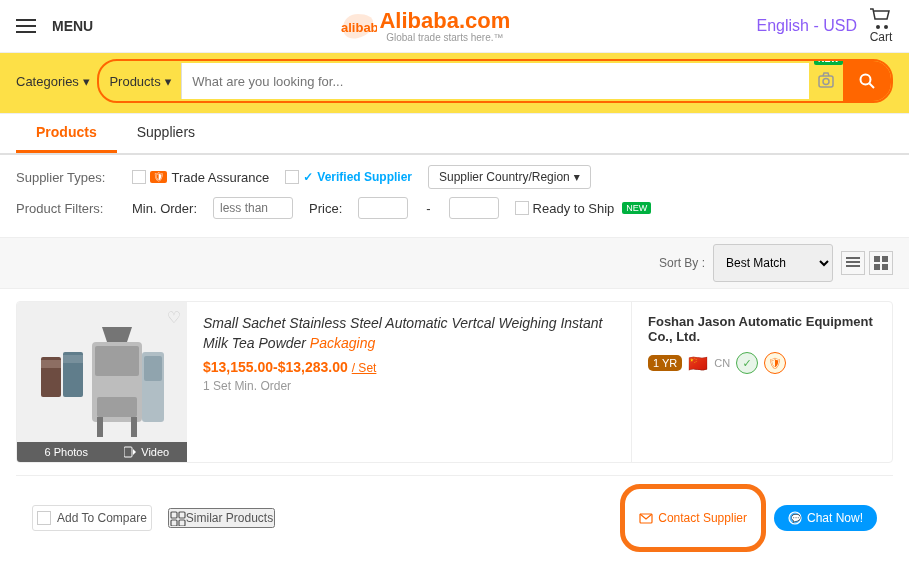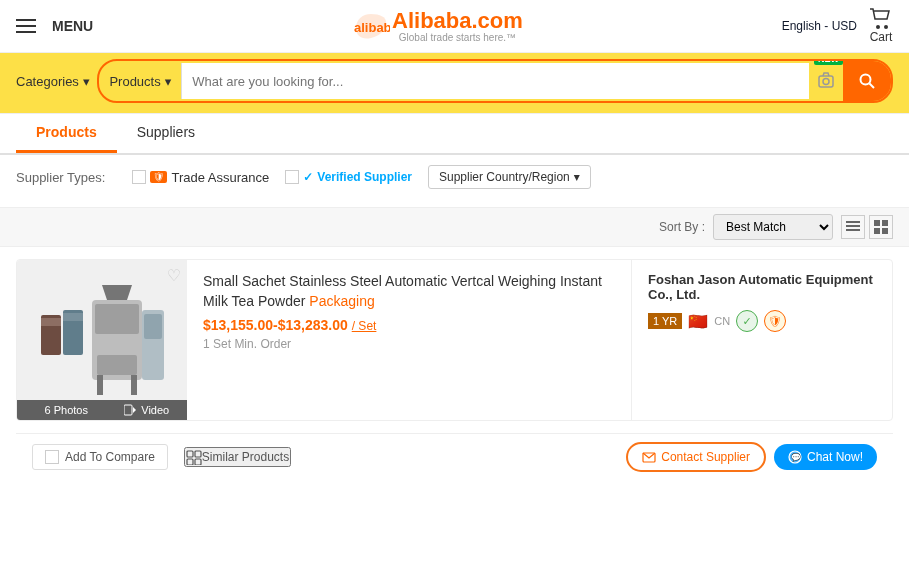--- a/index.html
+++ b/index.html
@@ -5,21 +5,21 @@
     * { box-sizing: border-box; margin: 0; padding: 0; }
     body { font-family: Arial, sans-serif; font-size: 13px; color: #333; background: #fff; width: 909px; }
 
     
     .header { display: flex; align-items: center; padding: 8px 16px; border-bottom: 1px solid #eee; background: #fff; }
     .menu-btn { display: flex; flex-direction: column; gap: 4px; cursor: pointer; margin-right: 12px; }
     .menu-btn span { display: block; width: 20px; height: 2px; background: #333; }
     .menu-label { font-size: 14px; font-weight: bold; margin-left: 4px; }
     .header-logo { flex: 1; display: flex; justify-content: center; align-items: center; }
     .header-right { display: flex; align-items: center; gap: 12px; }
-    .lang-btn { font-size: 12px; color: #0f172a; cursor: pointer; }
+    .lang-btn { font-size: 16px; color: #8b5cf6; cursor: pointer; }
     .cart-icon { display: flex; flex-direction: column; align-items: center; cursor: pointer; font-size: 12px; }
 
     
     .search-bar-row { background: #fde047; padding: 6px 16px 10px; border-bottom: 1px solid #eee; display: flex; align-items: center; gap: 8px; }
     .categories-btn { display: flex; align-items: center; gap: 4px; font-size: 13px; cursor: pointer; color: #333; }
     .search-wrapper { position: relative; flex: 1; border: 2px solid #f60; border-radius: 20px; display: flex; align-items: center; overflow: hidden; }
     .search-type { display: flex; align-items: center; gap: 4px; padding: 0 10px; font-size: 13px; border-right: 1px solid #ddd; cursor: pointer; color: #333; height: 36px; }
     .search-input { flex: 1; border: none; outline: none; padding: 6px 10px; font-size: 13px; height: 36px; }
     .camera-icon { padding: 0 8px; cursor: pointer; color: #999; }
     .search-btn { background: #f60; border: none; width: 48px; height: 40px; cursor: pointer; display: flex; align-items: center; justify-content: center; }
@@ -39,54 +39,54 @@
     .trade-badge { background: #f60; color: #fff; font-size: 9px; padding: 1px 3px; border-radius: 2px; }
     .verified-text { color: #00aaff; font-weight: bold; font-size: 12px; }
     .country-dropdown { border: 1px solid #ccc; border-radius: 3px; padding: 4px 10px; font-size: 12px; cursor: pointer; display: flex; align-items: center; gap: 4px; }
     .min-order-input { border: 1px solid #ccc; border-radius: 3px; padding: 3px 6px; width: 80px; font-size: 12px; color: #bbb; }
     .price-input { border: 1px solid #ccc; border-radius: 3px; padding: 3px 6px; width: 50px; font-size: 12px; }
     .ready-badge { background: #00b140; color: #fff; font-size: 9px; padding: 1px 4px; border-radius: 2px; margin-left: 4px; }
 
     
     .sort-row { display: flex; align-items: center; justify-content: flex-end; padding: 6px 16px; background: #f7f7f7; border-bottom: 1px solid #eee; gap: 8px; }
     .sort-label { font-size: 12px; color: #666; }
-    .sort-select { border: 1px solid #ccc; border-radius: 3px; padding: 4px 8px; font-size: 12px; cursor: pointer; min-width: 120px; }
+    .sort-select { border: 1px solid #ccc; border-radius: 3px; padding: 10px 8px; font-size: 12px; cursor: pointer; min-width: 120px; }
     .view-icons { display: flex; gap: 4px; }
     .view-icon { width: 24px; height: 24px; border: 1px solid #ccc; cursor: pointer; display: flex; align-items: center; justify-content: center; font-size: 14px; }
 
     
     .product-list { padding: 12px 16px; }
     .product-card { display: flex; border: 1px solid #eee; border-radius: 4px; overflow: hidden; margin-bottom: 12px; }
     .product-image-wrap { width: 170px; min-height: 160px; position: relative; background: #f5f5f5; flex-shrink: 0; }
     .product-image-placeholder { width: 100%; height: 160px; display: flex; align-items: center; justify-content: center; background: #f0f0f0; }
     .heart-icon { position: absolute; top: 6px; right: 6px; cursor: pointer; color: #ccc; font-size: 16px; }
     .photo-video-bar { position: absolute; bottom: 0; left: 0; right: 0; display: flex; background: rgba(0,0,0,0.6); }
     .photo-btn { flex: 1; text-align: center; color: #fff; font-size: 11px; padding: 4px; margin-left: 9px; }
     .video-btn { flex: 1; text-align: center; color: #fff; font-size: 11px; padding: 4px; display: flex; align-items: center; justify-content: center; gap: 5px; }
 
     
     .product-info { flex: 1; padding: 12px 16px; border-right: 1px solid #eee; }
-    .product-title { font-size: 14px; color: #333; line-height: 1.4; margin-bottom: 6px; }
+    .product-title { font-size: 14px; color: #333; line-height: 1.4; margin-bottom: 6px; font-style: italic; }
     .product-price { color: #f60; font-size: 14px; font-weight: bold; margin-bottom: 4px; }
     .product-moq { font-size: 12px; color: #999; }
 
     
     .supplier-info { width: 260px; padding: 12px 16px; flex-shrink: 0; }
     .supplier-name { font-size: 13px; color: #333; font-weight: bold; margin-bottom: 8px; }
     .supplier-badges { display: flex; align-items: center; gap: 6px; }
-    .yr-badge { background: #b36000; color: #fff; font-size: 11px; padding: 2px 5px; border-radius: 0; }
+    .yr-badge { background: #b36000; color: #fff; font-size: 11px; padding: 2px 5px; border-radius: 5px; }
     .badge-circle { width: 22px; height: 22px; border-radius: 50%; display: flex; align-items: center; justify-content: center; font-size: 11px; }
     .badge-green { background: #e8f5e9; border: 1px solid #4caf50; color: #4caf50; }
     .badge-gold { background: #fff8e1; border: 1px solid #f60; color: #f60; }
 
     
     .card-actions { display: flex; align-items: center; padding: 8px 16px; border-top: 1px solid #eee; gap: 16px; }
-    .add-compare-btn { display: flex; align-items: center; gap: 6px; border: 1px solid #ddd; padding: 5px 12px; font-size: 12px; cursor: pointer; border-radius: 3px; color: #555; background: #fff; }
+    .add-compare-btn { display: flex; align-items: center; gap: 6px; border: 1px solid #ddd; padding: 5px 4px; font-size: 12px; cursor: pointer; border-radius: 3px; color: #555; background: #fff; }
     .similar-btn { display: flex; align-items: center; font-size: 12px; cursor: pointer; color: #555; }
-    .contact-btn { margin-left: auto; border: 2px solid #f97316; color: #f60; background: #fff; padding: 6px 14px; border-radius: 20px; font-size: 12px; cursor: pointer; display: flex; align-items: center; gap: 5px; }
+    .contact-btn { margin-left: auto; border: 5px solid #f97316; color: #f60; background: #fff; padding: 22px 14px; border-radius: 20px; font-size: 12px; cursor: pointer; display: flex; align-items: center; gap: 5px; }
     .chat-btn { background: #0099ff; color: #fff; border: none; padding: 6px 14px; border-radius: 20px; font-size: 12px; cursor: pointer; display: flex; align-items: center; gap: 5px; }
     .right-actions { margin-left: auto; display: flex; align-items: center; gap: 8px; }
   </style>
 </head>
 <body>
 
 <div class="header">
   <div style="display:flex;align-items:center;cursor:pointer;">
     <div class="menu-btn">
       <span></span>
@@ -176,20 +176,34 @@
       <span class="checkbox"></span>
       <span class="verified-text">✓</span>
       <span style="color:#00aaff;font-weight:bold;font-size:12px;">Verified Supplier</span>
     </label>
     <div class="country-dropdown">
       <span>Supplier Country/Region</span>
       <span>▾</span>
     </div>
   </div>
 
+  <div class="filter-row">
+    <span class="filter-label">Product Filters:</span>
+    <span style="font-size:13px;">Min. Order:</span>
+    <input class="min-order-input" type="text" placeholder="less than" style="">
+    <span style="font-size:13px;">Price:</span>
+    <input class="price-input" type="text" style="">
+    <span style="font-size:13px;padding:0 2px;">-</span>
+    <input class="price-input" type="text" style="">
+    <label class="filter-item">
+      <span class="checkbox"></span>
+      <span>Ready to Ship</span>
+      <span class="ready-badge">NEW</span>
+    </label>
+  </div>
 </div>
 
 <div class="sort-row">
   <span class="sort-label">Sort By :</span>
   <select class="sort-select">
     <option>Best Match</option>
     <option>Latest</option>
     <option>Most Orders</option>
     <option>Best Review</option>
   </select>

